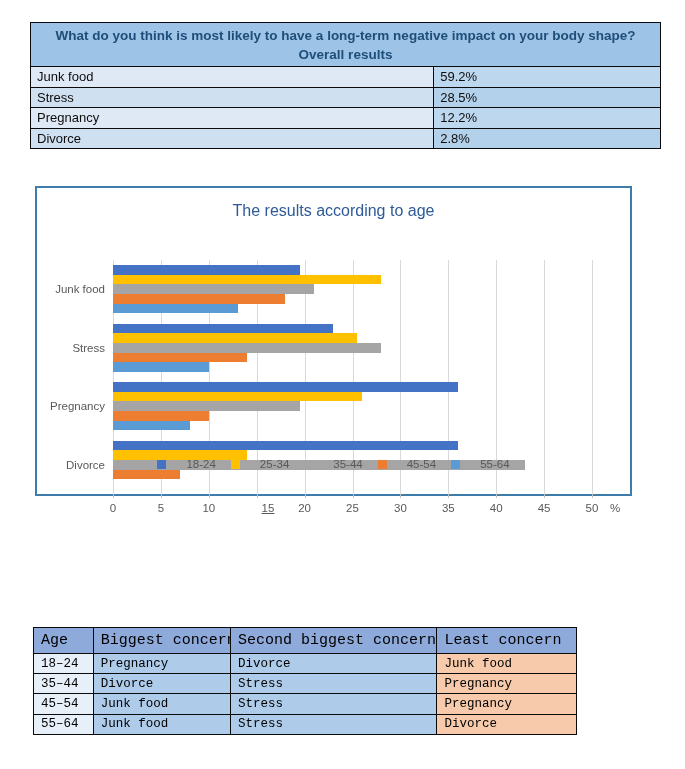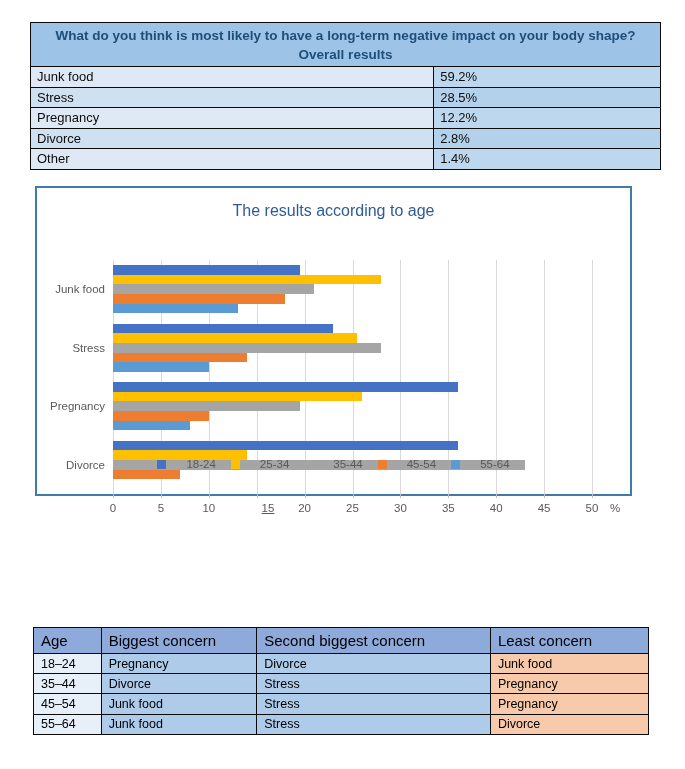--- a/index.html
+++ b/index.html
@@ -59,22 +59,22 @@
   .legend{
     position:absolute;left:0;bottom:24px;width:100%;
     display:flex;justify-content:center;align-items:center;gap:15px;
   }
   .legend-item{display:flex;align-items:center;gap:4px;}
   .legend-swatch{width:9px;height:9px;display:inline-block;}
   .legend-label{font-size:11.5px;color:#595959;margin-left:16px;}
 
   
   .bottom-table{
-    position:absolute;left:33px;top:627px;width:616px;
-    border-collapse:collapse;table-layout:fixed;
+    position:absolute;left:33px;top:627px;width:544px;
+    border-collapse:collapse;table-layout:fixed;font-family:Liberation Mono, monospace;
   }
   .bottom-table td,.bottom-table th{
     border:1.5px solid #0a0a0a;overflow:hidden;white-space:nowrap;
     text-align:left;font-weight:400;
   }
   .bottom-table th{
     background:var(--bottom-header-bg);color:#000;
     font-size:15px;height:25px;padding:0 0 0 7px;
   }
   .bottom-table td{font-size:12.5px;color:#000;height:19.2px;padding:0 0 0 7px;}
@@ -110,24 +110,20 @@
         <td class="lbl-even">Stress</td>
         <td class="val-even">28.5%</td>
       </tr>
       <tr>
         <td class="lbl-odd">Pregnancy</td>
         <td class="val-odd">12.2%</td>
       </tr>
       <tr>
         <td class="lbl-even">Divorce</td>
         <td class="val-even">2.8%</td>
-      </tr>
-      <tr>
-        <td class="lbl-odd">Other</td>
-        <td class="val-odd">1.4%</td>
       </tr>
     </tbody>
 </table>
 
 <div class="chart-box">
   <div class="chart-title">The results according to age</div>
   <div class="plot" id="plot">
       <div class="gridline" style="left: 0px;"></div>
       <div class="tickmark" style="left: 0px;"></div>
       <div class="gridline" style="left: 47.9px;"></div>

